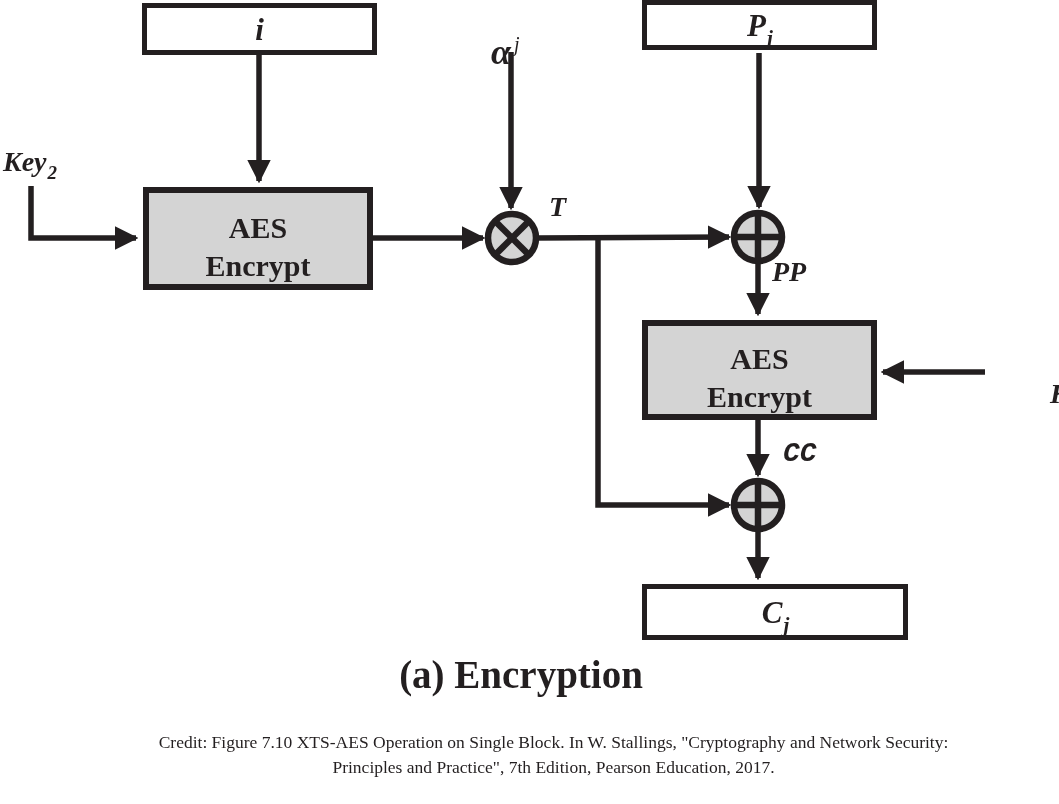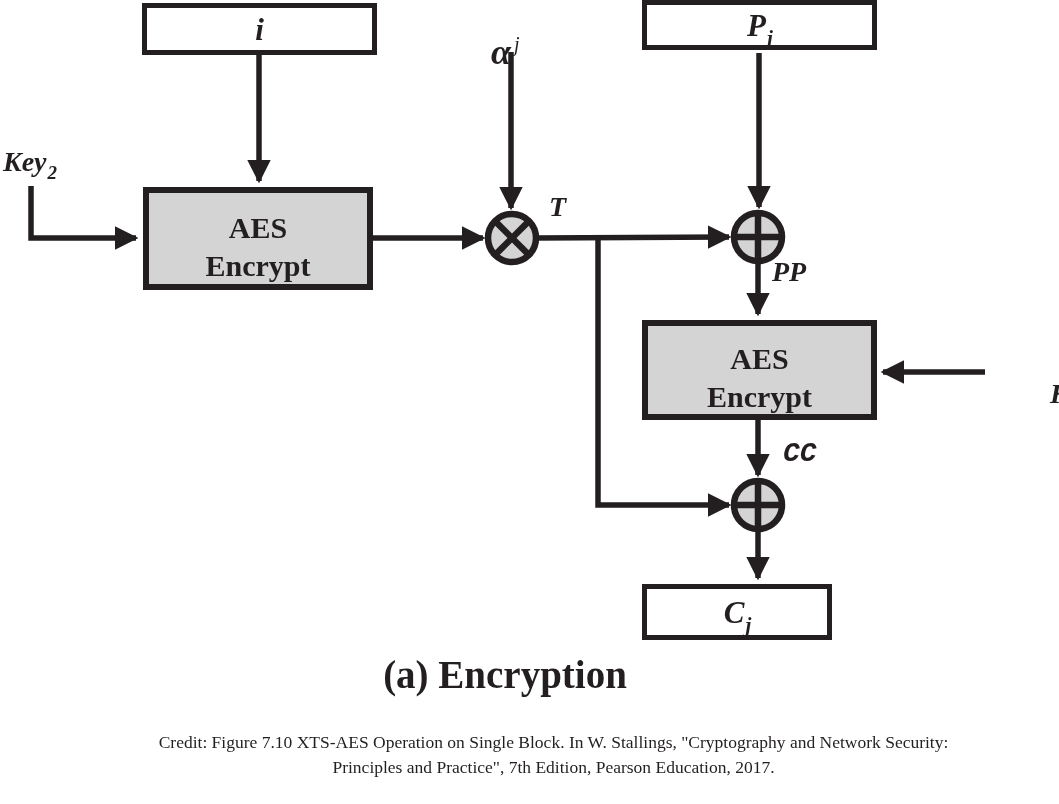--- a/index.html
+++ b/index.html
@@ -76,20 +76,21 @@
 
   #caption {
     position: absolute;
     left: 0;
     top: 654px;
     width: 1010px;
     text-align: center;
     font-weight: bold;
     font-size: 39px;
     line-height: 1.1;
+    padding-left: 16px;
   }
 
   #credit {
     position: absolute;
     left: 0;
     top: 730px;
     width: 1059px;
     text-align: center;
     font-size: 17.5px;
     line-height: 1.42;
@@ -168,21 +169,21 @@
     </div>
   </div>
 
   <div class="box gray" style="left:642px; top:320px; width:235px; height:100px;">
     <div class="aes-text">
       <span>AES</span><br>
       <span>Encrypt</span>
     </div>
   </div>
 
-  <div class="box" style="left:642px; top:584px; width:190px; height:56px;">
+  <div class="box" style="left:642px; top:584px; width:266px; height:56px;">
     <span class="io-label"><span>C</span><sub>j</sub></span>
   </div>
 
   <div class="mathlbl" id="key2-label" style="left:3px; top:148px;"><span>Key</span><sub>2</sub></div>
 
   <div class="mathlbl" id="alpha-label" style="left:491px; top:6px;"><span>α</span><sup>j</sup></div>
 
   <div class="mathlbl" style="left:549px; top:193px;">T</div>
 
   <div class="mathlbl" style="left:772px; top:258px;">PP</div>

